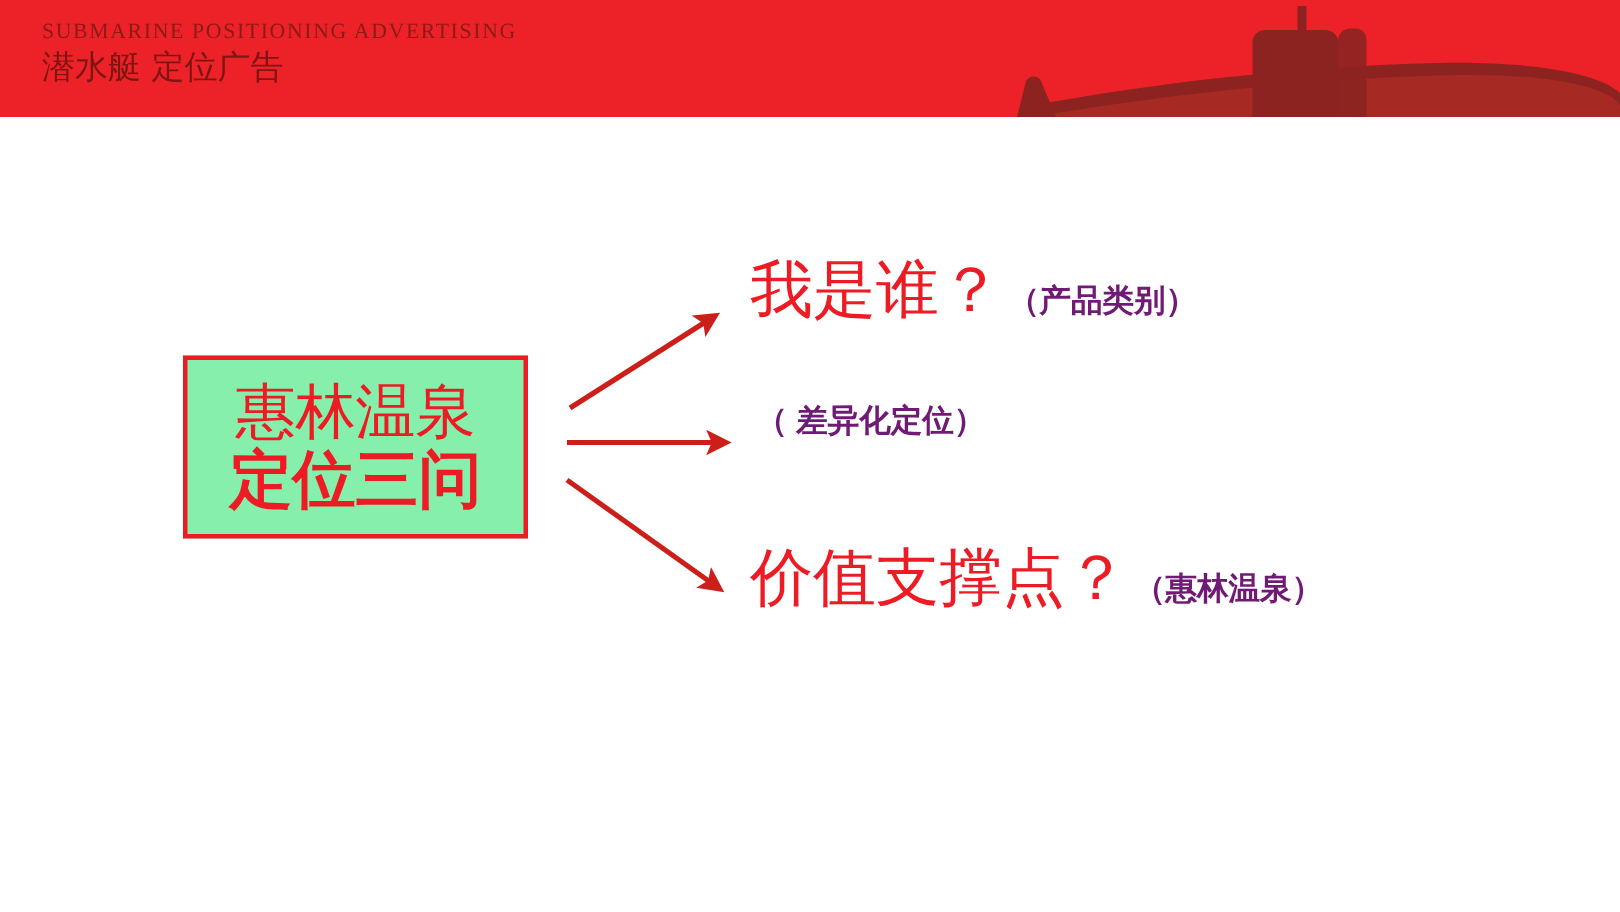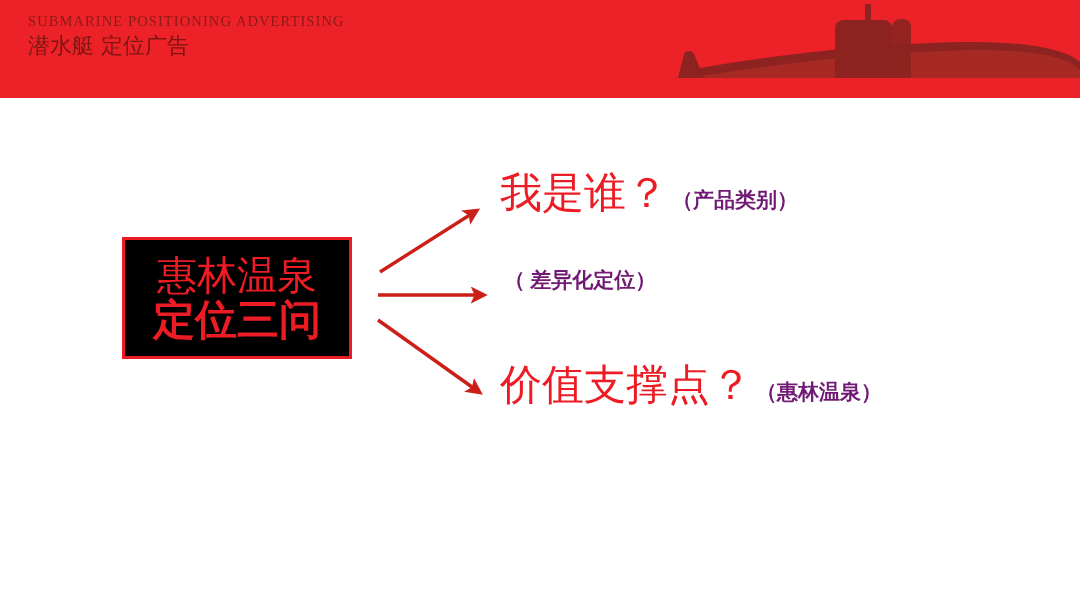--- a/index.html
+++ b/index.html
@@ -18,21 +18,21 @@
     background: #ffffff;
     overflow: hidden;
   }
 
   
   .header-band {
     position: absolute;
     left: 0;
     top: 0;
     width: 1080px;
-    height: 98px;
+    height: 78px;
     background: #ec2228;
     overflow: hidden;
   }
   .header-sub-graphic {
     position: absolute;
     right: 0;
     top: 0;
     width: 420px;
     height: 78px;
     pointer-events: none;
@@ -63,21 +63,21 @@
 
   
   .label-box {
     position: absolute;
     left: 122px;
     top: 237px;
     width: 230px;
     height: 122px;
     border: 3px solid #ed1c24;
     box-sizing: border-box;
-    background: #000000;
+    background: #86efac;
     display: flex;
     flex-direction: column;
     align-items: center;
     justify-content: center;
   }
   .label-line-1 {
     font-family: "DejaVu Sans", "Liberation Sans", sans-serif;
     font-size: 40px;
     font-weight: normal;
     color: #ed1c24;
@@ -104,21 +104,21 @@
     width: 1080px;
     height: 608px;
     pointer-events: none;
   }
 
   
   .question {
     position: absolute;
     white-space: nowrap;
     color: #ed1c24;
-    font-family: Liberation Serif, serif;
+    font-family: Liberation Sans, sans-serif;
     display: flex;
     align-items: baseline;
   }
   .q-main {
     font-size: 42px;
     line-height: 1.1;
     color: #ed1c24;
   }
   .q-main.bold {
     font-weight: bold;

